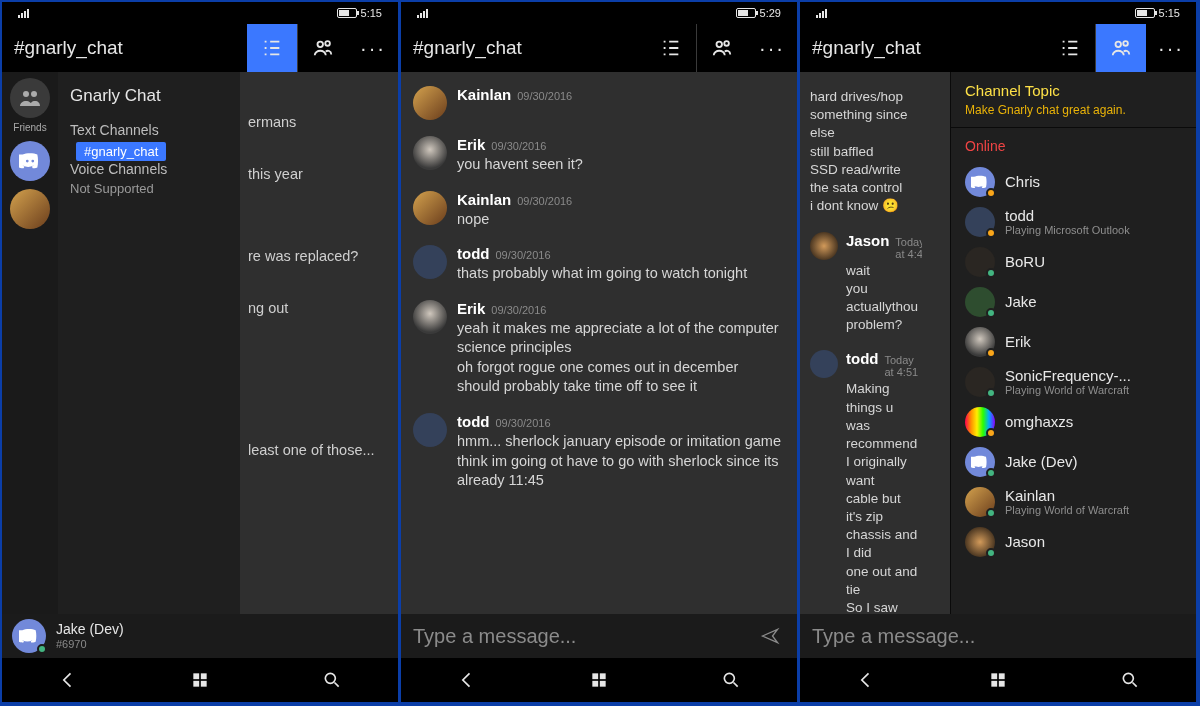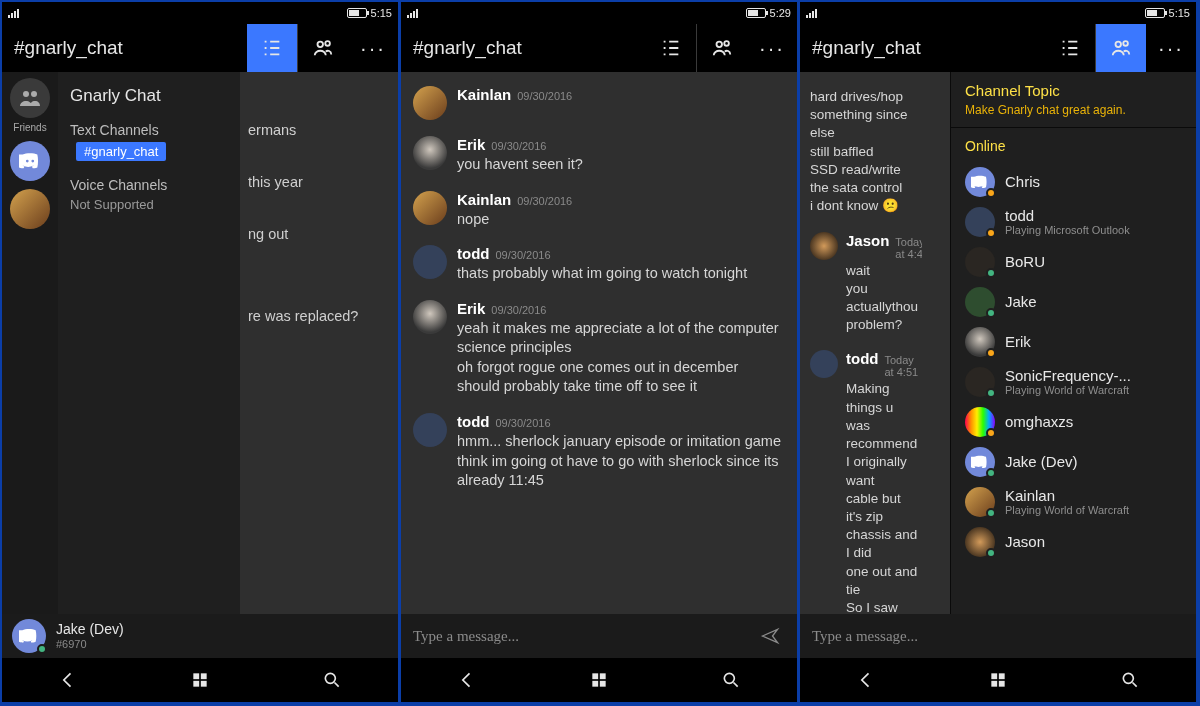--- a/index.html
+++ b/index.html
@@ -23,21 +23,21 @@
     flex-direction: column;
     overflow: hidden;
   }
   
   .statusbar {
     height: 22px;
     background: #000;
     display: flex;
     align-items: center;
     justify-content: space-between;
-    padding: 0 6px;
+    padding: 0 16px;
     font-size: 11px;
     color: #e6e6e6;
   }
   .statusbar .left, .statusbar .right { display:flex; align-items:center; gap:4px; }
   .sb-icon { display:inline-flex; }
   .sb-bars { width:12px; height:10px; position:relative; }
   .sb-bars span { position:absolute; bottom:0; width:2px; background:#e6e6e6; }
   .sb-bars span:nth-child(1){left:0;height:3px}
   .sb-bars span:nth-child(2){left:3px;height:5px}
   .sb-bars span:nth-child(3){left:6px;height:7px}
@@ -85,22 +85,21 @@
   .composer {
     height:44px;
     background:#1b1b1b;
     display:flex;
     align-items:center;
     padding:0 12px;
   }
   .composer .input {
     flex:1;
     color:#8b8b8b;
-    font-size:15px;
-    font-family:Liberation Serif, serif;
+    font-size:20px;
   }
   .composer .send { width:30px; display:flex; justify-content:center; color:#8b8b8b; cursor:pointer;}
   .composer .send svg{ width:20px; height:20px;}
 
   
   .navbar {
     height:44px;
     background:#000;
     display:flex;
     align-items:center;
@@ -142,21 +141,21 @@
   .s1-server-name { font-size:17px; color:#e6e6e6; padding:6px 2px 10px 2px;}
   .s1-section { font-size:14px; color:#bdbdbd; margin:6px 0 4px 2px;}
   .s1-chan {
     display:inline-block; font-size:13px; padding:2px 8px; border-radius:2px; cursor:pointer;
   }
   .s1-chan.active { background:#3b78ff; color:#fff;}
   .s1-notsup { font-size:13px; color:#9a9a9a; margin-left:2px;}
 
   .s1-chatpeek {
     flex:1; background:#2f2f2f; position:relative;
-    padding:32px 0 0 6px; color:#cfcfcf; font-size:14.5px;
+    padding:24px 0 0 6px; color:#cfcfcf; font-size:14.5px;
   }
   .s1-chatpeek div { padding:18px 0 18px 2px; }
 
   .s1-userfooter {
     position:absolute; left:0; right:0; bottom:44px; height:44px;
     background:#1b1b1b; display:flex; align-items:center; gap:10px; padding:0 10px;
   }
   .s1-userfooter .avatar { width:34px; height:34px; background:#7289da;}
   .s1-userfooter .uf-name { font-size:14px; color:#e6e6e6; line-height:1.1;}
   .s1-userfooter .uf-tag { font-size:11px; color:#8a8a8a;}
@@ -168,21 +167,21 @@
   
   .s3-chat { position:absolute; left:0; top:0; bottom:0; width:122px; overflow:hidden; padding:8px 0 0 8px;}
   .s3-panel {
     position:absolute; right:0; top:0; bottom:0; width:246px;
     background:#1f1f1f; border-left:1px solid #0a0a0a;
     padding:10px 14px 4px 14px; overflow:hidden;
   }
   .s3-topic-title { font-size:15px; color:#fde047; margin-bottom:4px;}
   .s3-topic-text  { font-size:12px; color:#eab308; }
   .s3-sep { height:1px; background:#0a0a0a; margin:10px -14px;}
-  .s3-online { font-size:14px; color:#fde047; margin-bottom:8px;}
+  .s3-online { font-size:14px; color:#ef4444; margin-bottom:8px;}
   .member { display:flex; align-items:center; gap:10px; padding:5px 0; cursor:pointer;}
   .member .mav { width:30px;height:30px;border-radius:50%; position:relative; flex-shrink:0;}
   .member .mname { font-size:15px; color:#e8e8e8; line-height:1.1;}
   .member .mact  { font-size:11px; color:#8e8e8e;}
 
   
   .bg-discord{background:#7289da;}
   .bg-cat{background:radial-gradient(circle at 50% 40%, #cfc7bd 0%, #3a3a3a 70%);}
   .bg-gold{background:linear-gradient(135deg,#d4a24e,#6a3d1c);}
   .bg-dest{background:#34415a;}
@@ -279,28 +278,29 @@
             </svg>
         </div>
         <div class="srv img"></div>
       </div>
       <div class="s1-channels">
         <div class="s1-server-name">Gnarly Chat</div>
         <div class="s1-section">Text Channels</div>
         <div style="padding-left:8px;">
           <span class="s1-chan active">#gnarly_chat</span>
         </div>
-        <div class="s1-section" style="margin-top:16px">Voice Channels</div>
+        <div class="s1-section" style="margin-top:0">Voice Channels</div>
         <div class="s1-notsup">Not Supported</div>
       </div>
       <div class="s1-chatpeek">
         <div>ermans</div>
         <div>this year</div>
+        <div style="margin-top:30px">re was replaced?</div>
         <div>ng out</div>
-        <div style="margin-top:30px">re was replaced?</div>
+        <div style="margin-top:90px">least one of those...</div>
       </div>
     </div>
   </div>
 
   <div class="s1-userfooter">
     <div style="position:relative">
       <div class="avatar bg-discord">
         <svg viewBox="0 0 24 24" fill="#fff" width="20" height="20">
             <path d="M4 5c4-2 12-2 16 0 1 4 1 10 0 14-2 1-4 1-5 1l-1-2c1 0 2-1 2-1-4 2-8 2-12 0 0 0 1 1 2 1l-1 2c-1 0-3 0-5-1-1-4-1-10 0-14z"></path>
           </svg>

